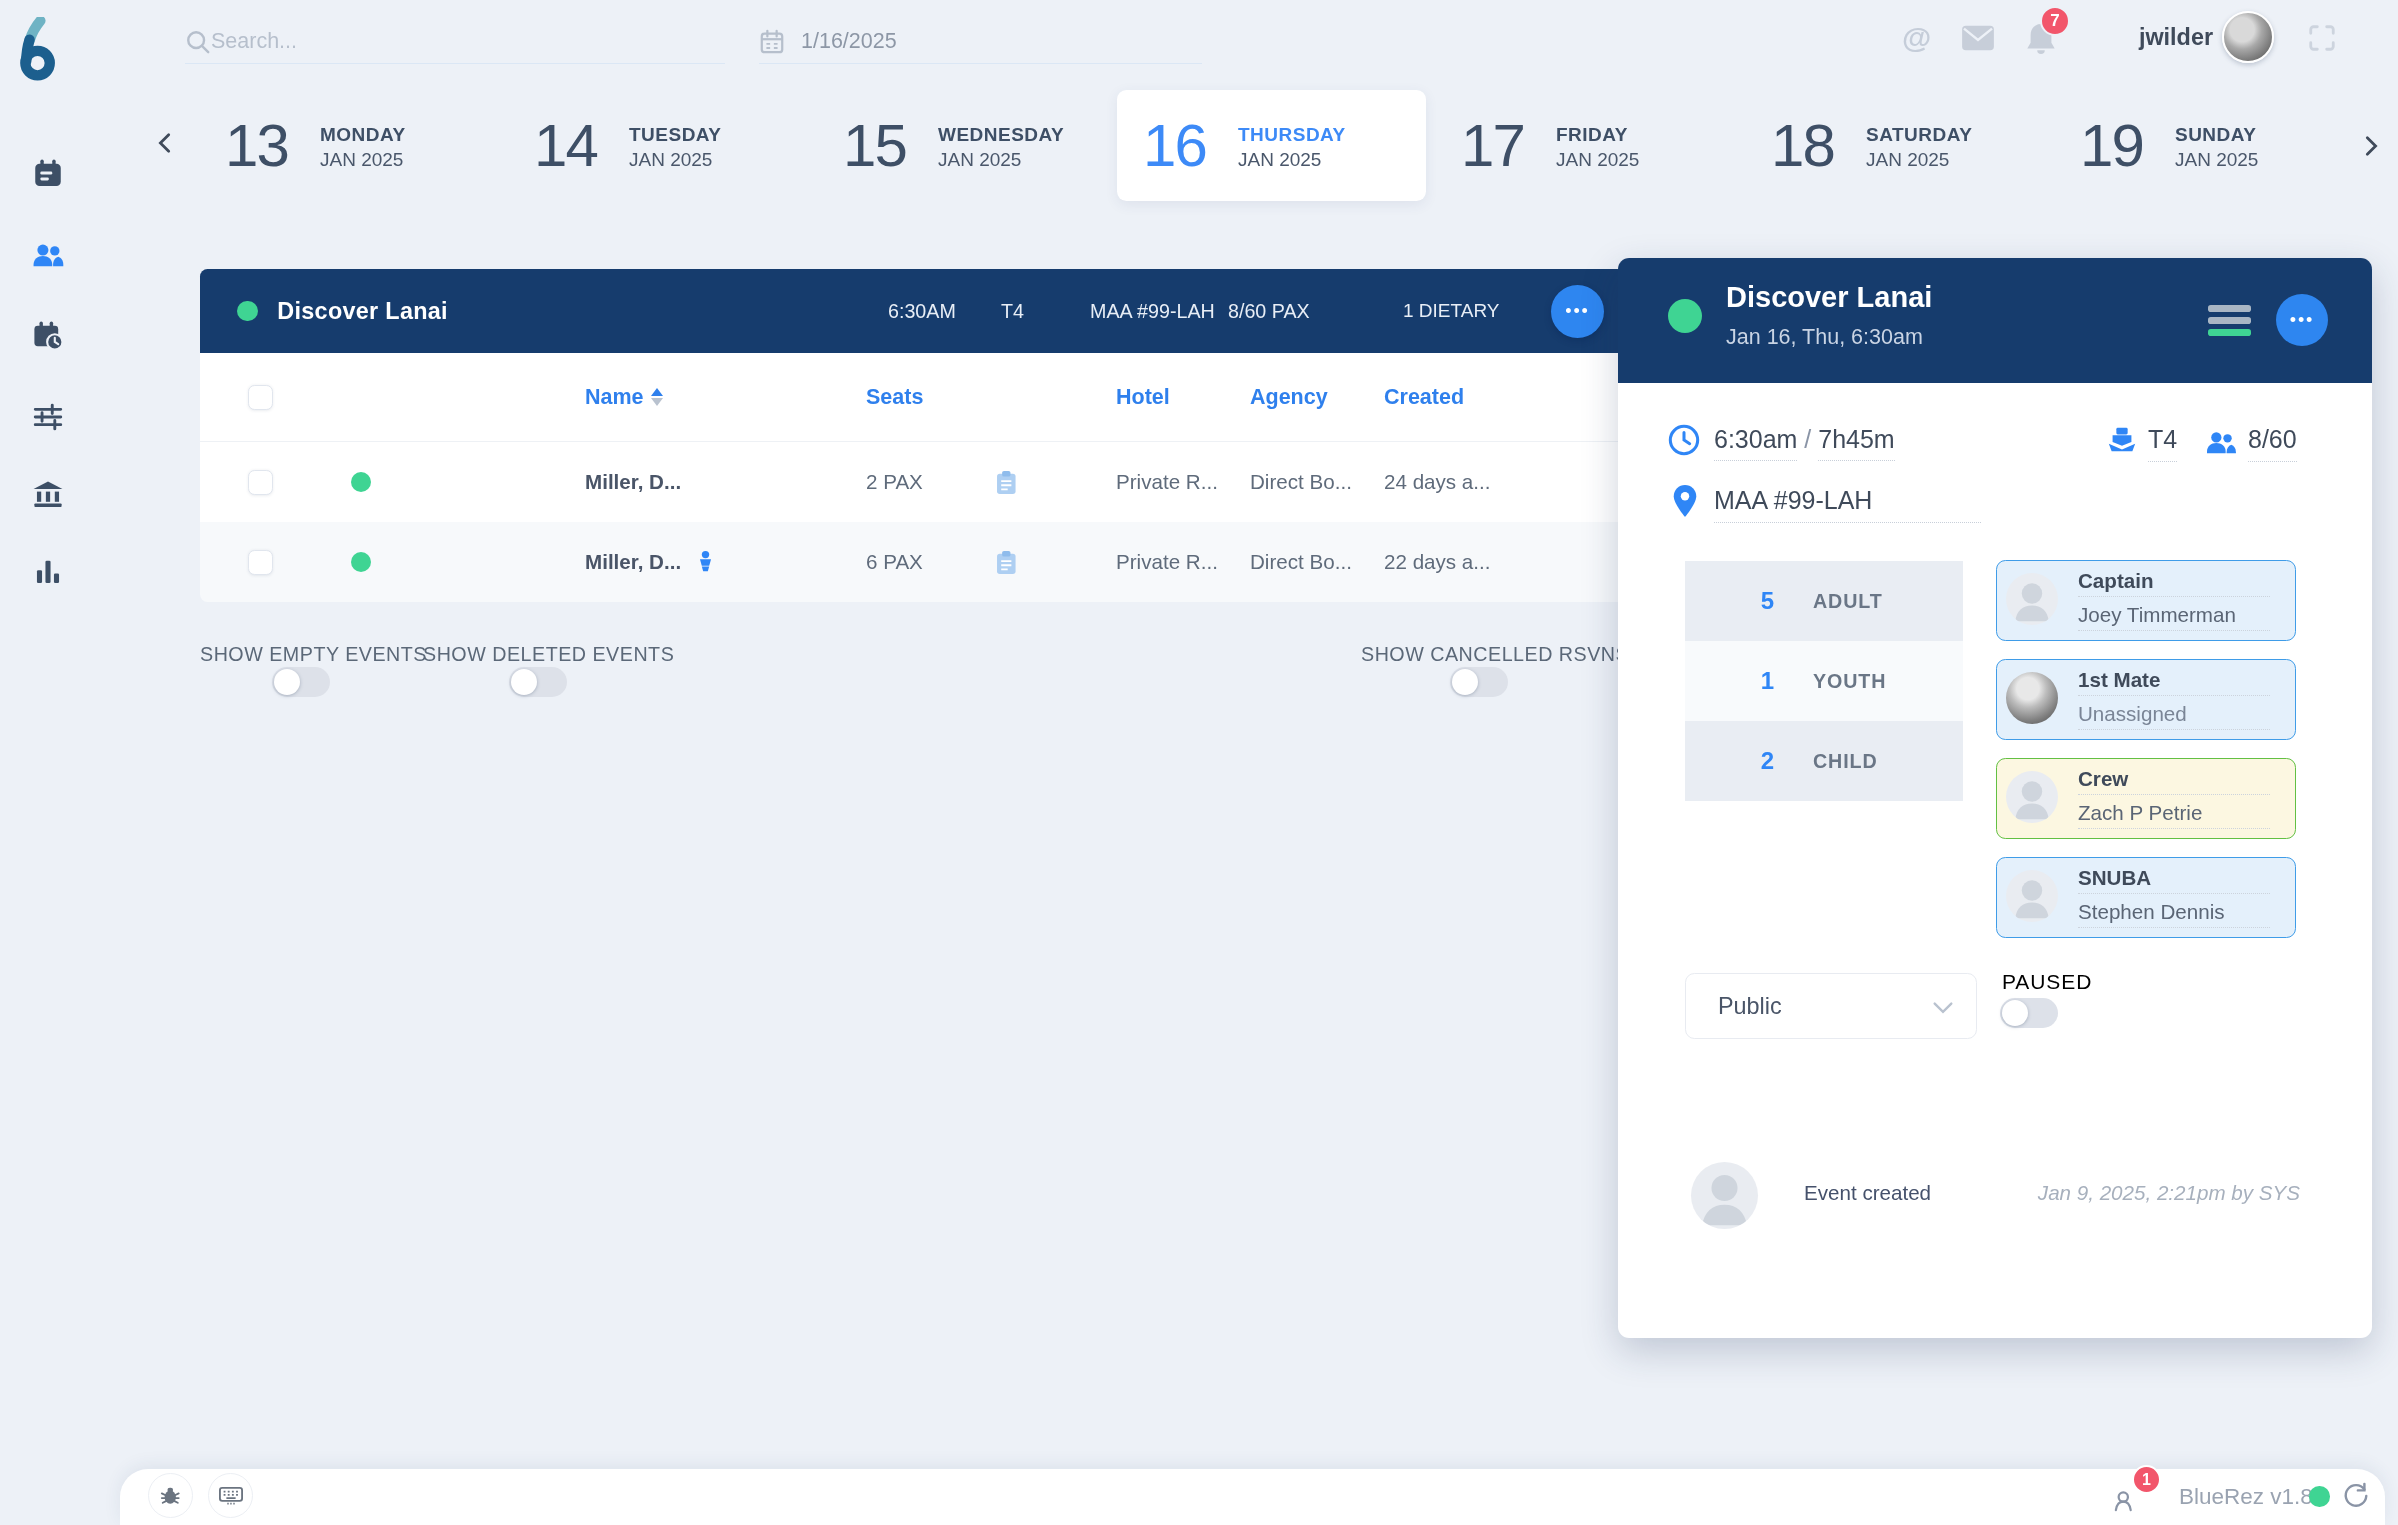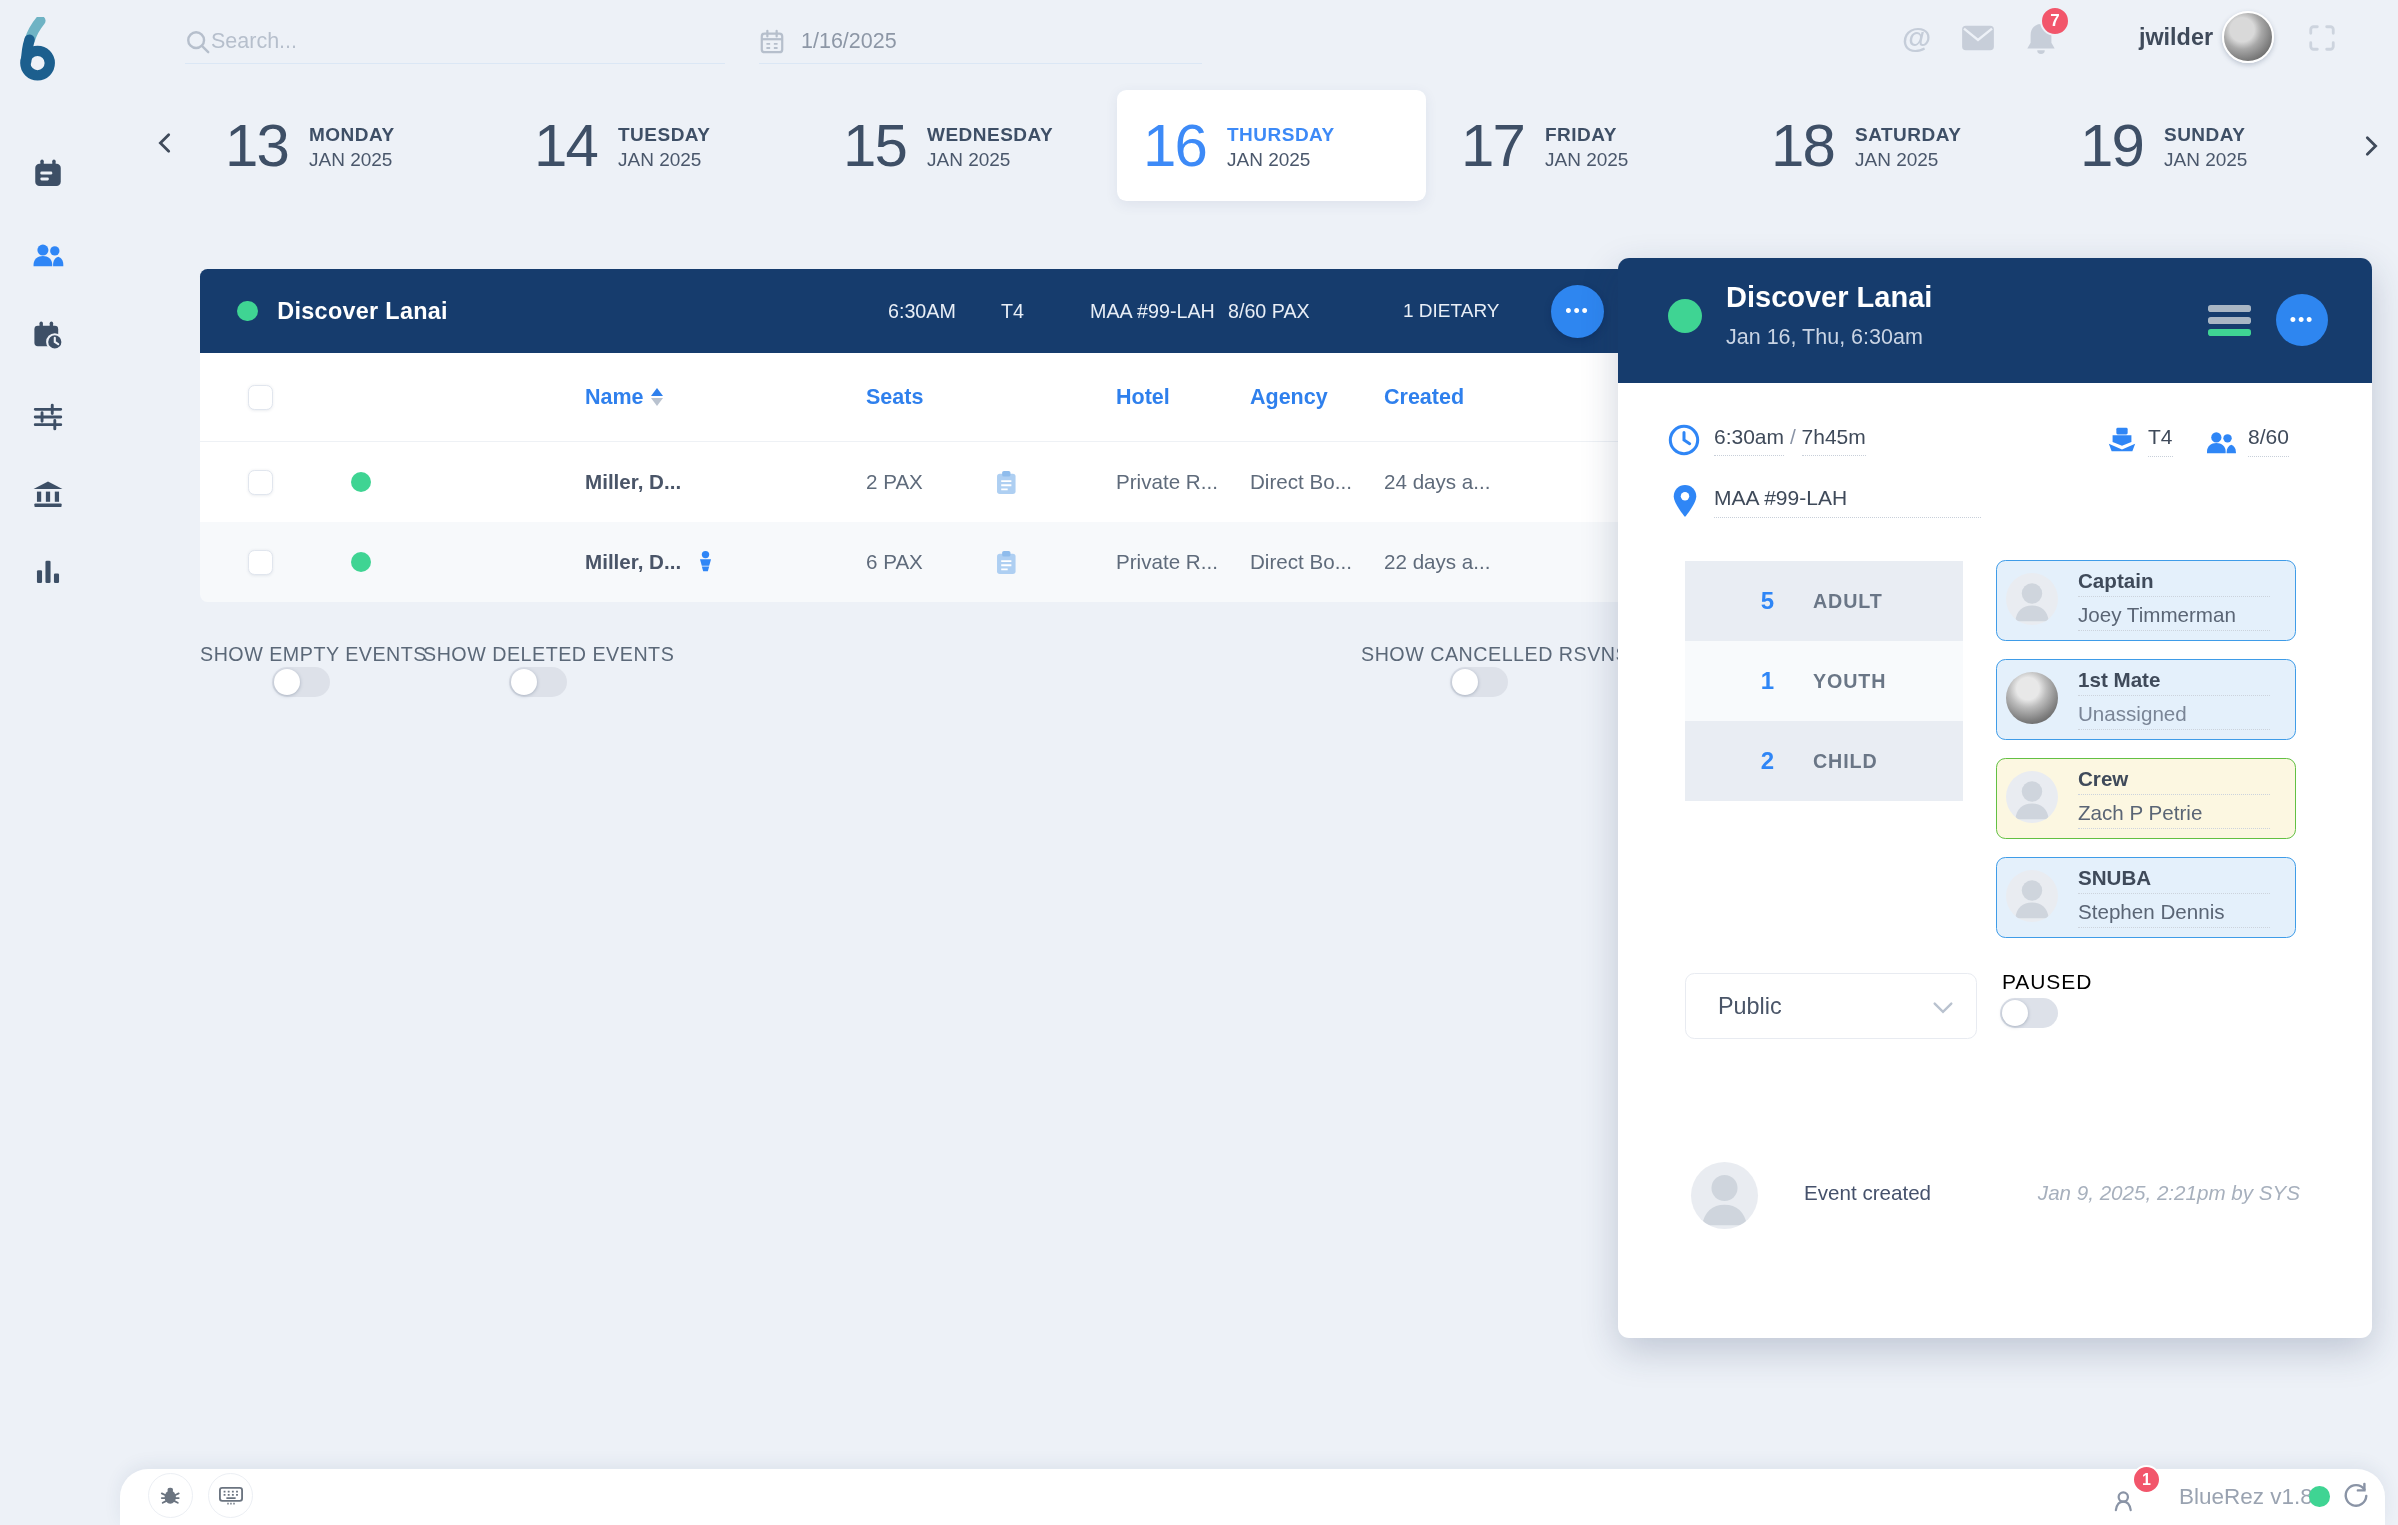--- a/index.html
+++ b/index.html
@@ -31,21 +31,21 @@
   .username { position:absolute; left:2099px; top:24px; width:114px; text-align:right;
       font-size:23.4px; font-weight:700; color:#3f4a5a; }
   .avatar { border-radius:50%; background:
       radial-gradient(circle at 38% 35%, #d9d9d9 0 28%, #a8a8a8 45%, #6e6e6e 78%, #4c4c4c 100%); }
   .avatar.top { position:absolute; left:2222px; top:11.2px; width:52px; height:52px;
       border:2.8px solid #fff; box-shadow:0 1.9px 5.6px rgba(40,60,90,.25); }
 
   
   .chev { position:absolute; width:24px; height:24px; color:#3f4a5a; cursor:pointer; }
   .day-card { position:absolute; top:90px; width:309px; height:111px; display:flex;
-      align-items:center; padding-left:26px; gap:21px; cursor:pointer; border-radius:9.4px; }
+      align-items:center; padding-left:26px; gap:32px; cursor:pointer; border-radius:9.4px; }
   .day-card .num { font-size:60px; color:#3e4f66; letter-spacing:-1.9px; }
   .day-card .stack { display:flex; flex-direction:column; gap:2.8px; padding-top:3.7px; }
   .day-card .wd { font-size:19px; font-weight:700; color:#3e4f66; letter-spacing:0.5px; }
   .day-card .my { font-size:19px; color:#4a576b; }
   .day-card.selected { background:#fff; box-shadow:0 3.7px 13px rgba(50,70,110,.08); }
   .day-card.selected .num, .day-card.selected .wd { color:#3d8af7; }
 
   
   .event-card { position:absolute; left:200px; top:269px; width:1435px; }
   .event-header { position:relative; height:84px; background:#163c6d; border-radius:7.5px 7.5px 0 0;
@@ -91,21 +91,21 @@
   .panel-header .gdot { position:absolute; left:50px; top:41px; width:34px; height:34px; }
   .p-title { position:absolute; left:108px; top:22.5px; font-size:29px; font-weight:700; }
   .p-sub { position:absolute; left:108px; top:67px; font-size:21.5px; color:#c9d4e4; }
   .hamburger { position:absolute; left:590px; top:47px; display:flex; flex-direction:column; gap:5.6px; cursor:pointer; }
   .hamburger b { width:43px; height:6.6px; border-radius:2.8px; background:#a9b6c4; }
   .hamburger b:last-child { background:#3fd493; }
   .p-menu { position:absolute; left:658px; top:36px; width:52px; height:52px; border-radius:50%;
       background:#2e86f0; color:#fff; display:flex; align-items:center; justify-content:center;
       font-size:18px; letter-spacing:1.9px; cursor:pointer; }
   .p-ic { position:absolute; color:#2f86f6; }
-  .p-val { position:absolute; font-size:21px; color:#3f4a5a; }
+  .p-val { position:absolute; font-size:25px; color:#3f4a5a; }
   .dotted { border-bottom:1.9px dotted #c8cfd9; padding-bottom:6.6px; }
   .counts { position:absolute; left:67px; top:303px; width:278px; }
   .count-row { height:80px; display:flex; align-items:center; }
   .count-row:nth-child(odd) { background:#e9edf3; }
   .count-row:nth-child(even) { background:#f8fafc; }
   .count-num { width:89px; text-align:right; font-size:24px; font-weight:700; color:#2f86f6; }
   .count-label { margin-left:39px; font-size:19.7px; font-weight:700; color:#6a7686; letter-spacing:0.9px; }
   .crew { position:absolute; left:378px; top:302px; width:300px; }
   .crew-card { position:relative; height:81px; margin-bottom:18px; border-radius:9.4px; cursor:pointer;text-decoration:underline; }
   .crew-card.blue { background:#e4f0fb; border:1.9px solid #3f9ce8; }

